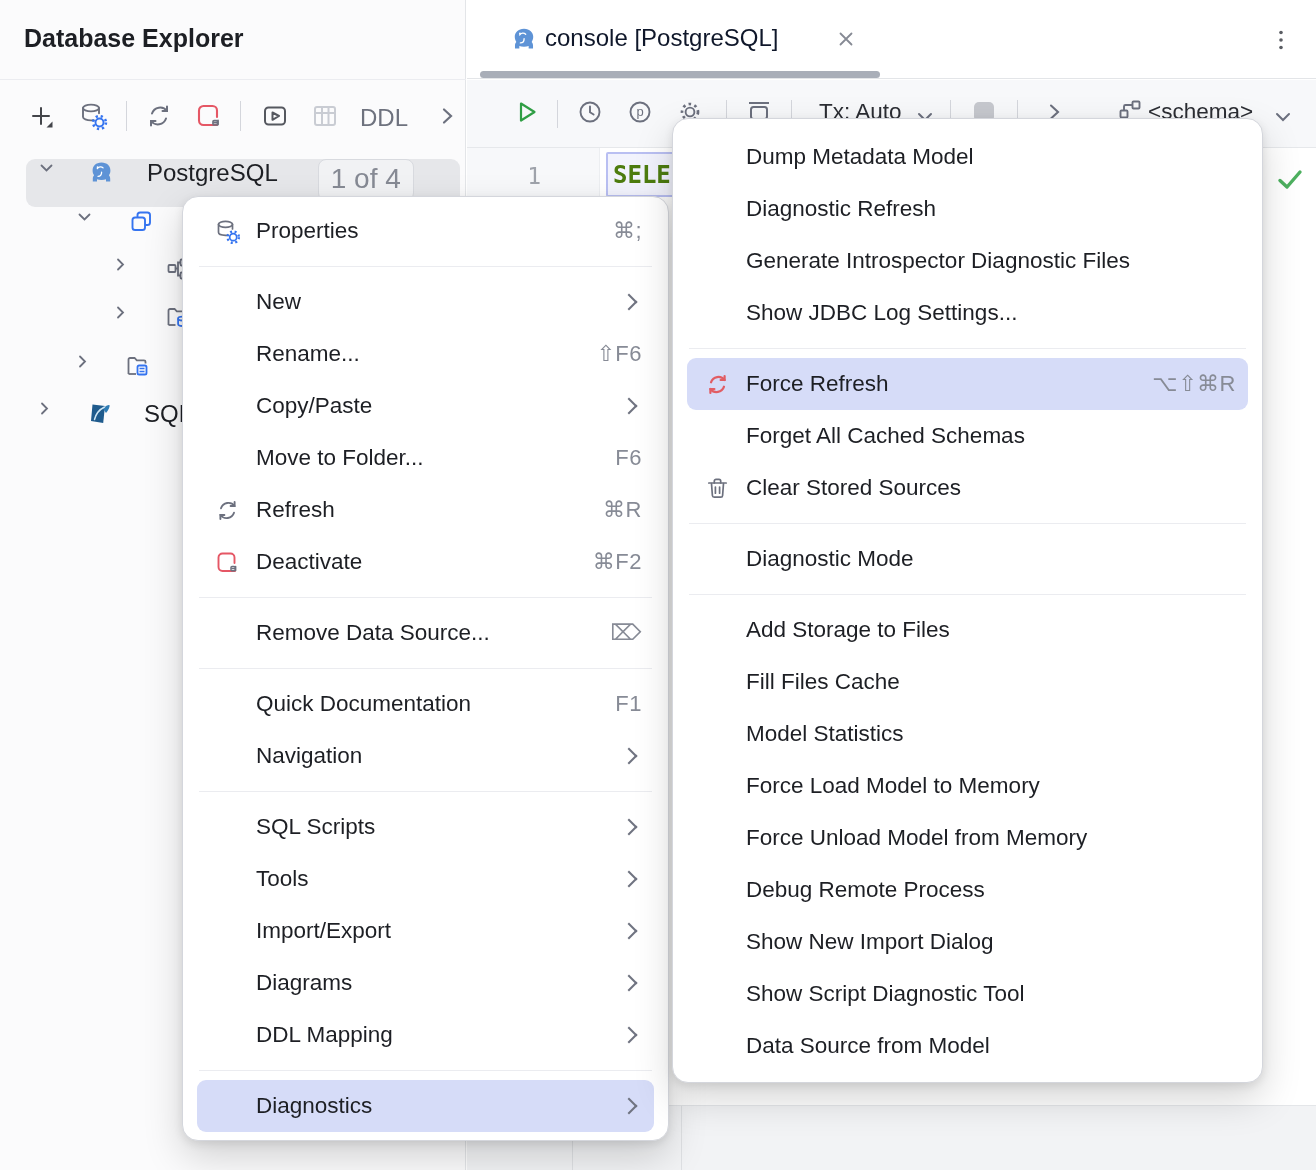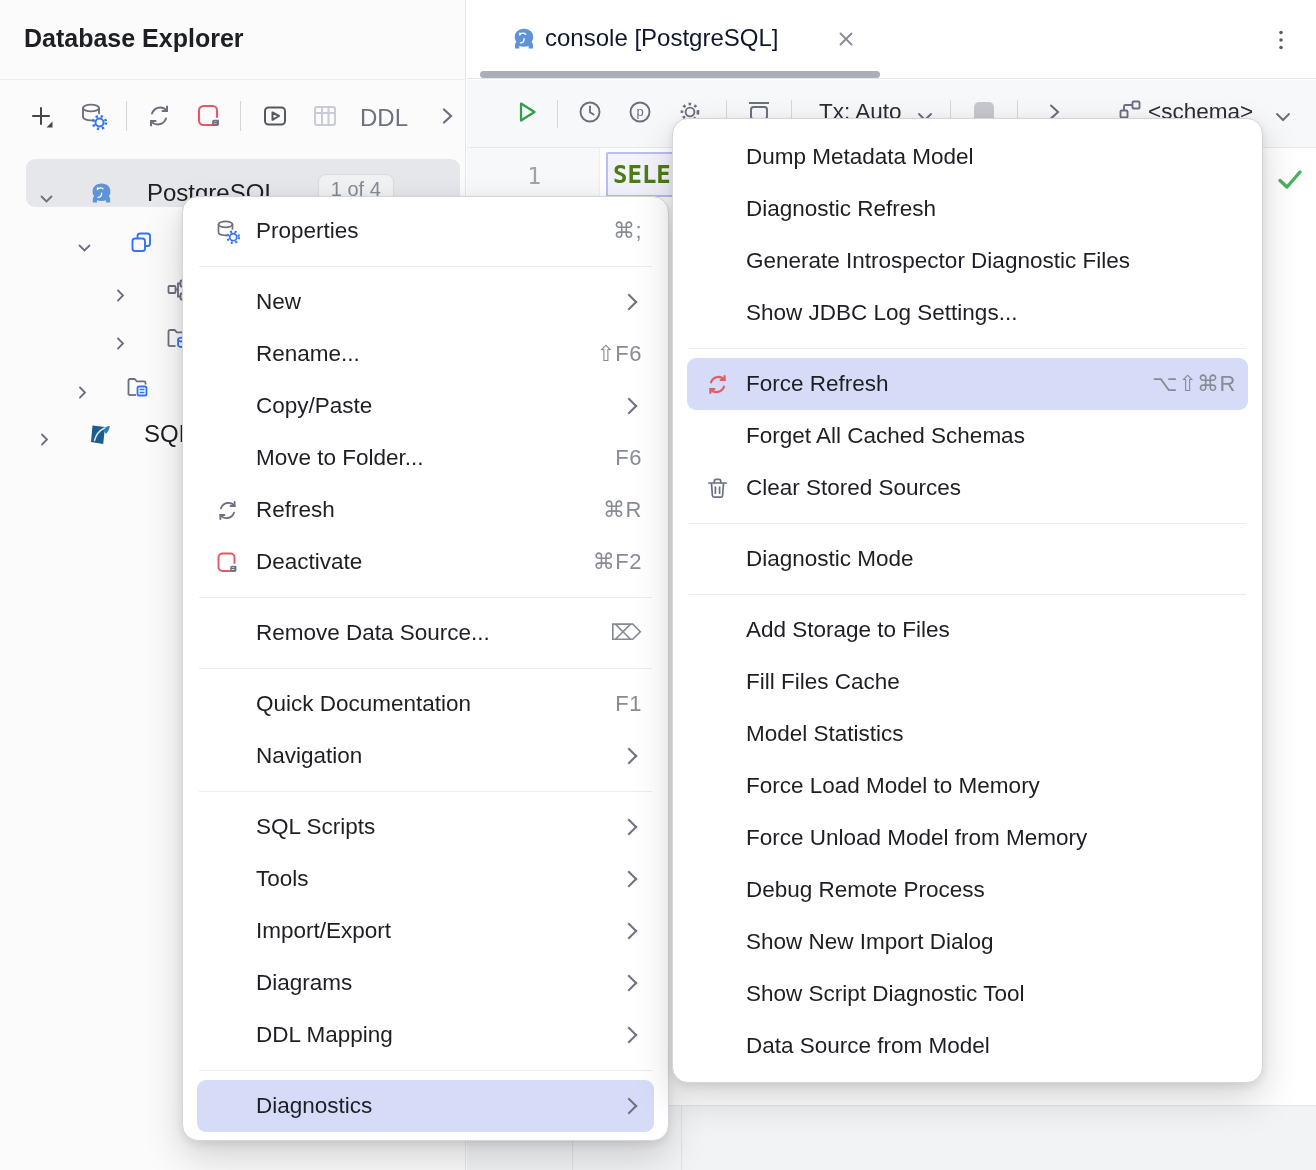--- a/index.html
+++ b/index.html
@@ -7,23 +7,23 @@
          font-family:"Liberation Sans","DejaVu Sans",sans-serif;color:#27282e;}
   svg{display:block}
   
   .toolwin{position:absolute;left:0;top:0;width:466px;height:1170px;background:#fbfbfc;border-right:1px solid #e3e5e8;box-sizing:border-box;}
   .tw-title{position:absolute;left:24px;top:24px;font-size:25px;font-weight:700;color:#1d1f24;}
   .tw-div{position:absolute;left:0;top:79px;width:466px;height:1px;background:#ebecf0;}
   .tico{position:absolute;top:101px;width:30px;height:30px;}
   .tsep{position:absolute;top:101px;width:1px;height:30px;background:#d4d6dc;}
   .ddl{position:absolute;top:104px;font-size:24px;color:#6e727e;}
   
-  .trow{position:absolute;height:48px;display:flex;align-items:flex-end;font-size:24px;color:#1d1f24;gap:18px;}
+  .trow{position:absolute;height:48px;display:flex;align-items:flex-start;font-size:24px;color:#1d1f24;gap:18px;}
   .tsel{position:absolute;left:26px;top:159px;width:434px;height:48px;background:#e6e7ea;border-radius:9px;}
-  .badge{display:inline-block;margin-left:22px;padding:3px 12px 5px;font-size:20px;color:#868a94;
+  .badge{display:inline-block;margin-left:22px;padding:3px 12px 5px;font-size:28px;color:#868a94;
          background:#f1f2f4;border:1.5px solid #d8dadf;border-radius:8px;}
   .tchev{width:17px;height:17px;}
   .ticon{width:27px;height:27px;}
   
   .tabbar{position:absolute;left:467px;top:0;width:849px;height:79px;background:#fff;border-bottom:1px solid #e3e5e8;box-sizing:border-box;}
   .tab-title{position:absolute;left:78px;top:24px;font-size:24px;color:#0f172a;}
   .tab-underline{position:absolute;left:13px;top:71px;width:400px;height:7px;background:#a9aeb8;border-radius:4px;}
   .edbar{position:absolute;left:467px;top:80px;width:849px;height:68px;background:#f7f8fa;border-bottom:1px solid #e6e8eb;box-sizing:border-box;}
   .eico{position:absolute;top:17px;width:30px;height:30px;}
   .esep{position:absolute;top:20px;width:1px;height:28px;background:#d4d6dc;}

